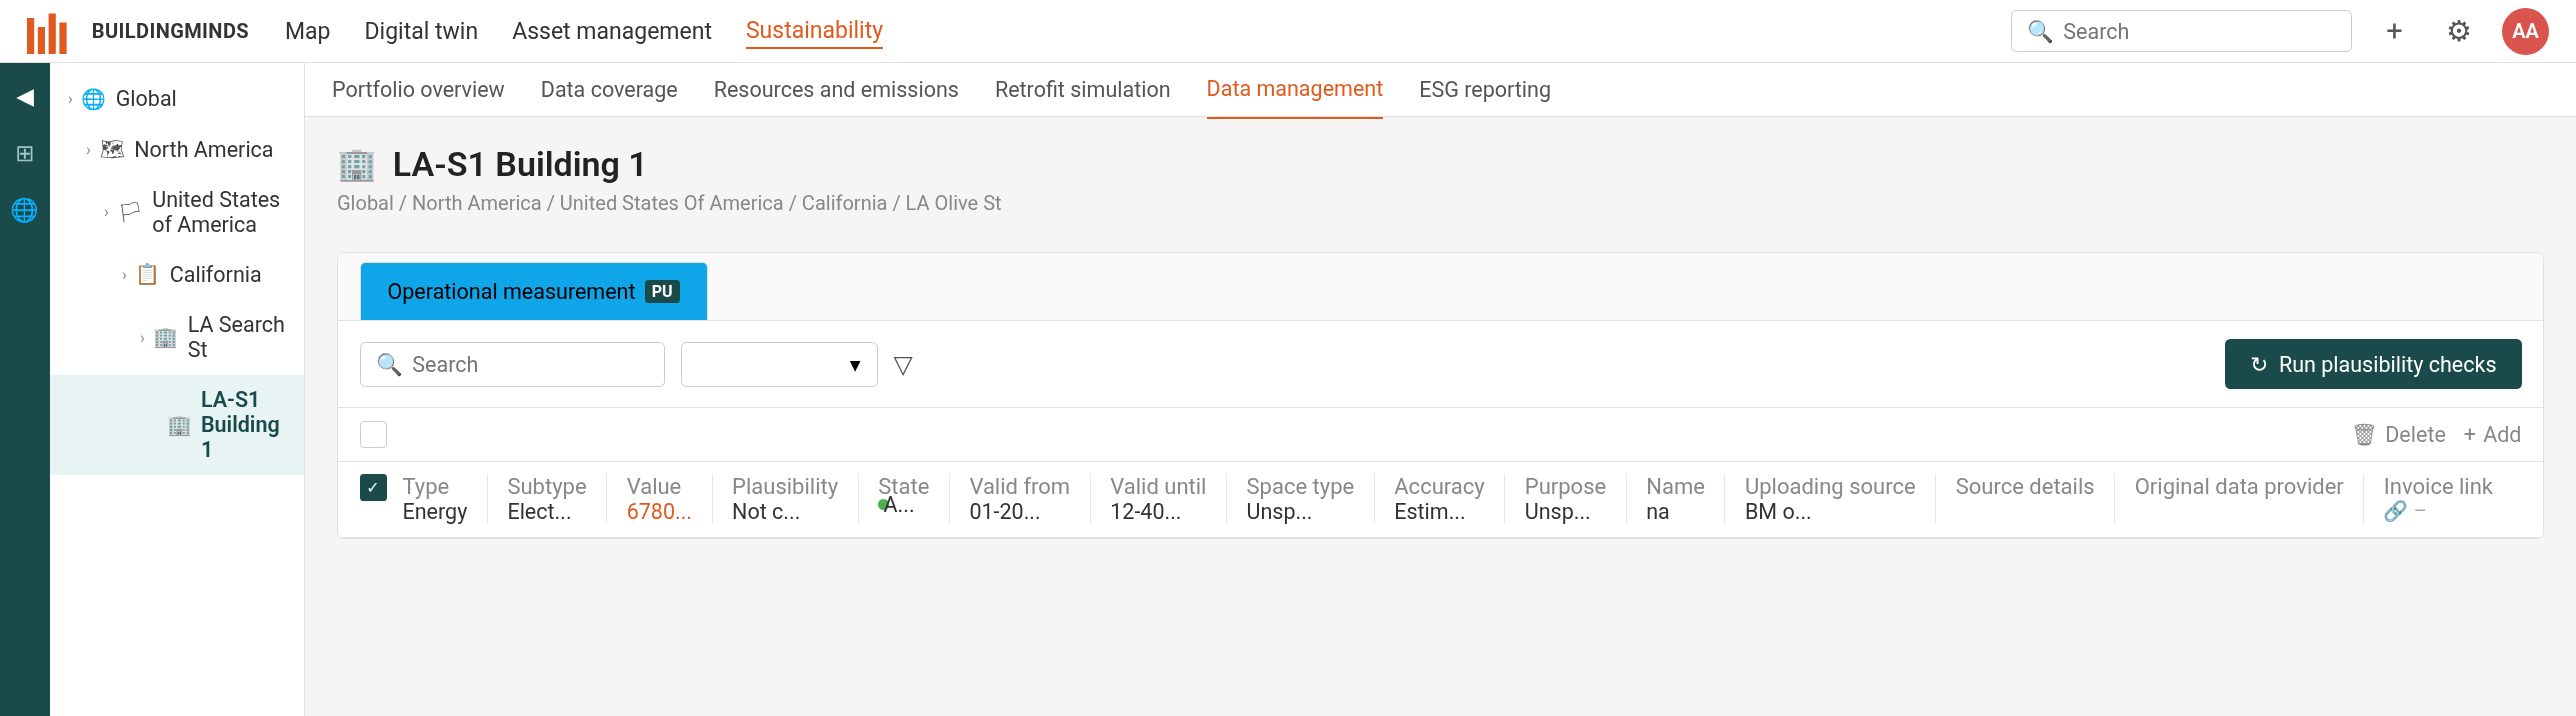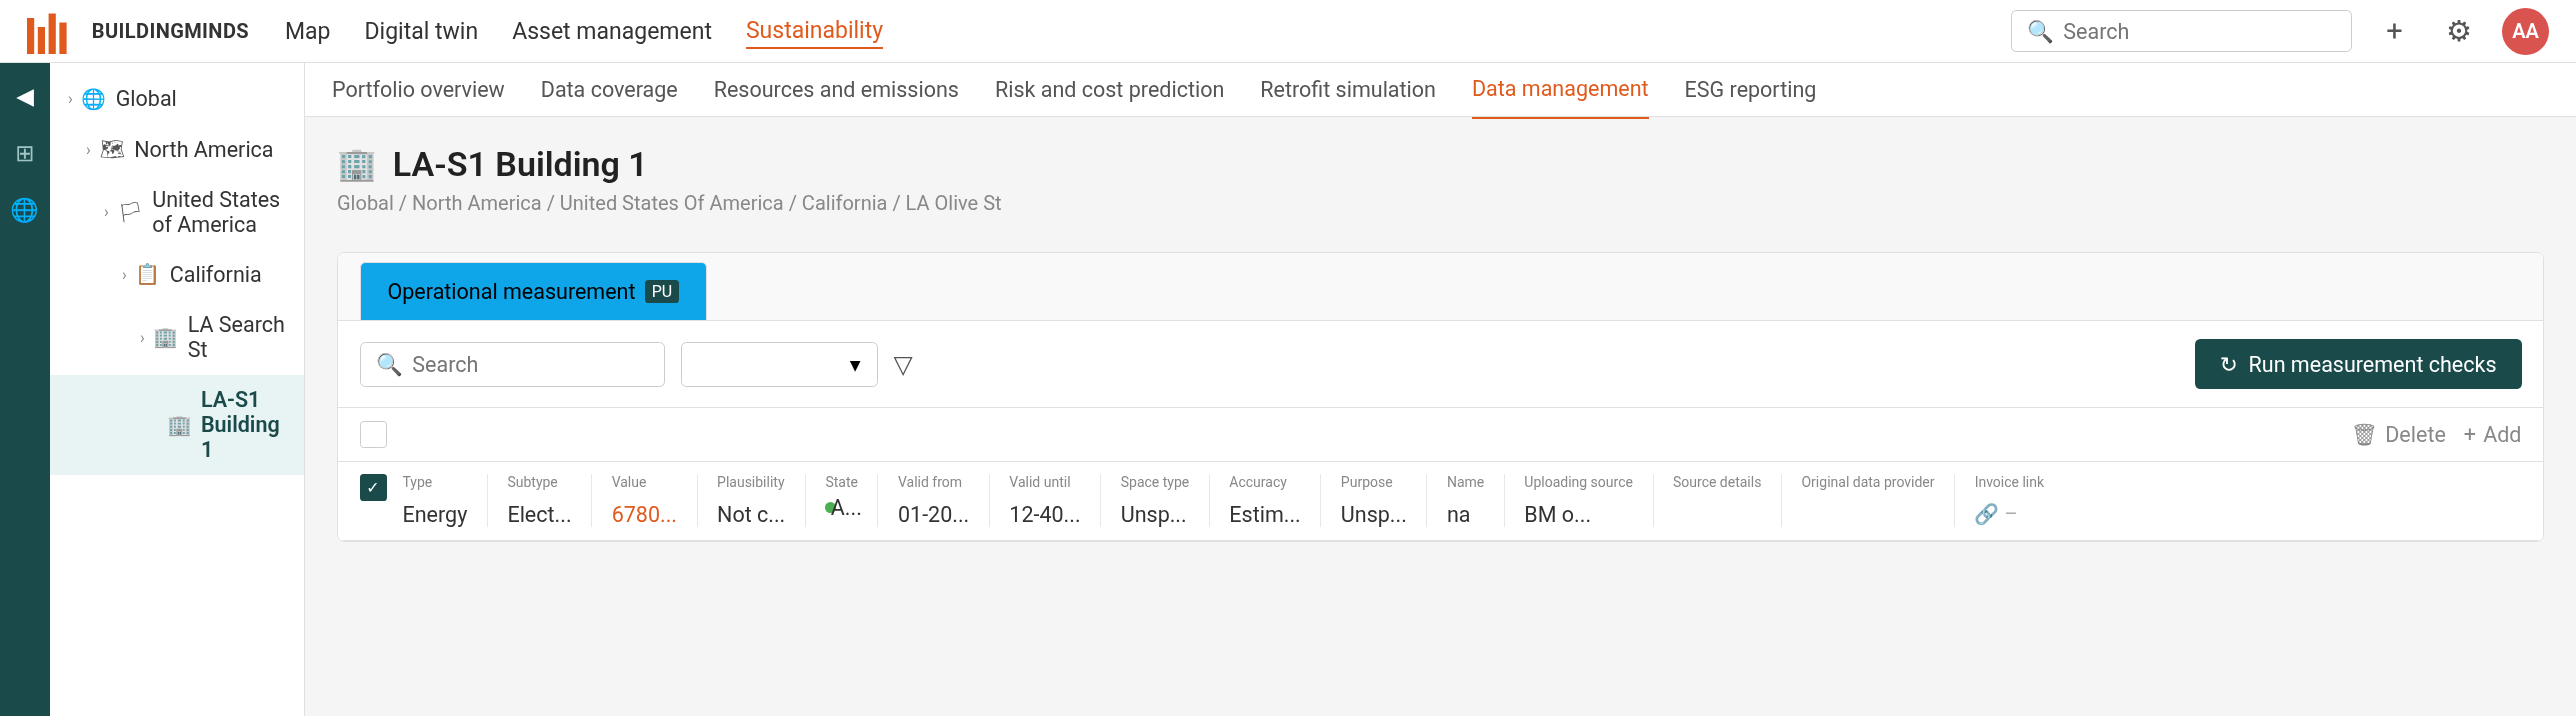--- a/index.html
+++ b/index.html
@@ -220,21 +220,21 @@
       border: 0.9px solid #e0e0e0;
       border-bottom: none;
       margin-top: 9px;
     }
     .pu-badge {
       background: #1a4a4a;
       color: #fff;
       font-size: 16px;
       padding: 1.8px 7.2px;
       border-radius: 3.6px;
-      font-weight: 400;
+      font-weight: 700;
     }
 
     
     .table-toolbar {
       display: flex;
       align-items: center;
       padding: 18px 21.5px;
       gap: 16px;
       border-bottom: 0.9px solid #e0e0e0;
       background: #fff;
@@ -353,23 +353,23 @@
       font-size: 16px;
       cursor: pointer;
       flex-shrink: 0;
     }
     .col {
       display: flex;
       flex-direction: column;
       padding: 0 16px;
     }
     .col-label {
-      font-size: 14px;
+      font-size: 22px;
       color: #888;
-      margin-bottom: 12px;
+      margin-bottom: 0;
     }
     .col-value {
       font-size: 21.5px;
       color: #333;
     }
     .col-value.orange { color: #e05a1e; }
     .col-value.green-dot {
       display: flex;
       align-items: center;
       gap: 5.4px;
@@ -462,21 +462,20 @@
       <span>LA-S1 Building 1</span>
     </div>
   </div>
 
   <div class="main-content">
 
     <div class="sub-nav">
       <span class="sub-tab">Portfolio overview</span>
       <span class="sub-tab">Data coverage</span>
       <span class="sub-tab">Resources and emissions</span>
-      <span class="sub-tab">Risk and cost prediction</span>
       <span class="sub-tab">Retrofit simulation</span>
       <span class="sub-tab active">Data management</span>
       <span class="sub-tab">ESG reporting</span>
     </div>
 
     <div class="page-content">
 
       <div class="page-header">
         <span style="font-size:32px;">🏢</span>
         <h1 class="page-title">LA-S1 Building 1</h1>
@@ -498,21 +497,21 @@
             <input type="text" placeholder="Search" style="">
           </div>
           <button class="dropdown-btn">
             <span style="flex:1;"></span>
             <span>▾</span>
           </button>
           <button class="filter-btn">▽</button>
           <div class="spacer"></div>
           <button class="run-btn">
             <span>↻</span>
-            <span>Run measurement checks</span>
+            <span>Run plausibility checks</span>
           </button>
         </div>
 
         <div class="table-action-row">
           <div class="checkbox-box"></div>
           <div class="action-spacer"></div>
           <button class="delete-btn">
             <span>🗑</span>
             <span>Delete</span>
           </button>

